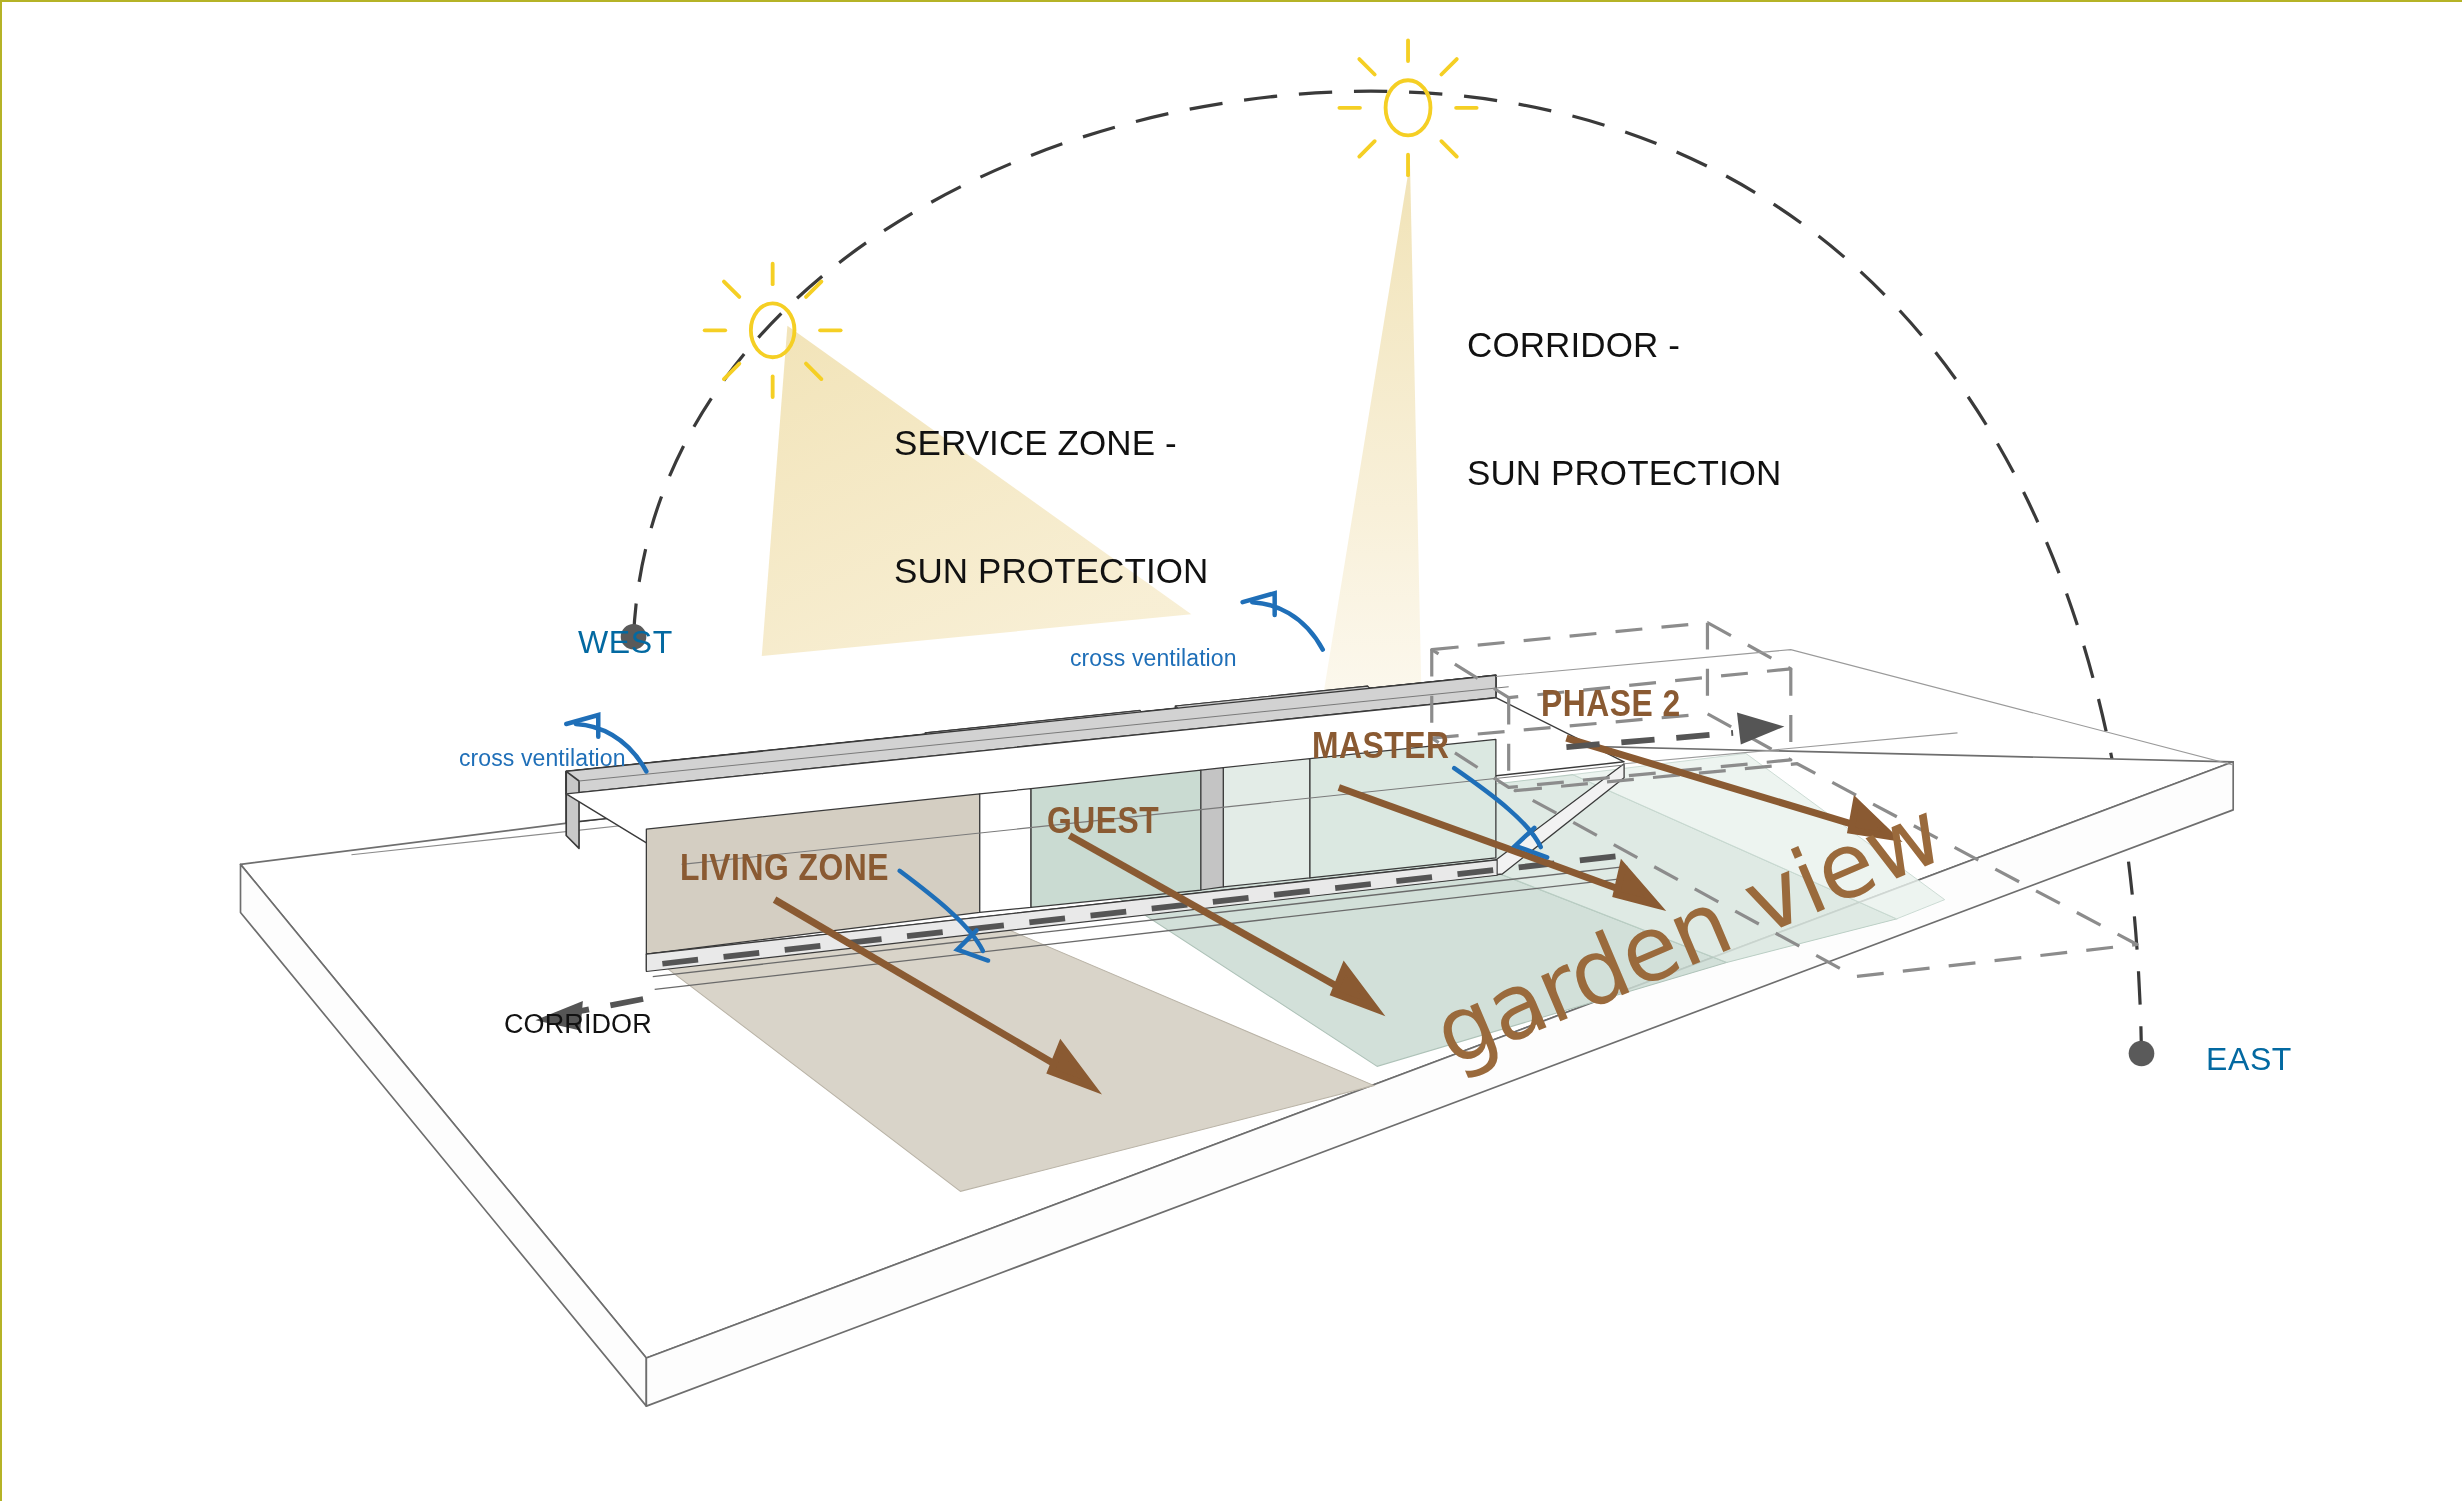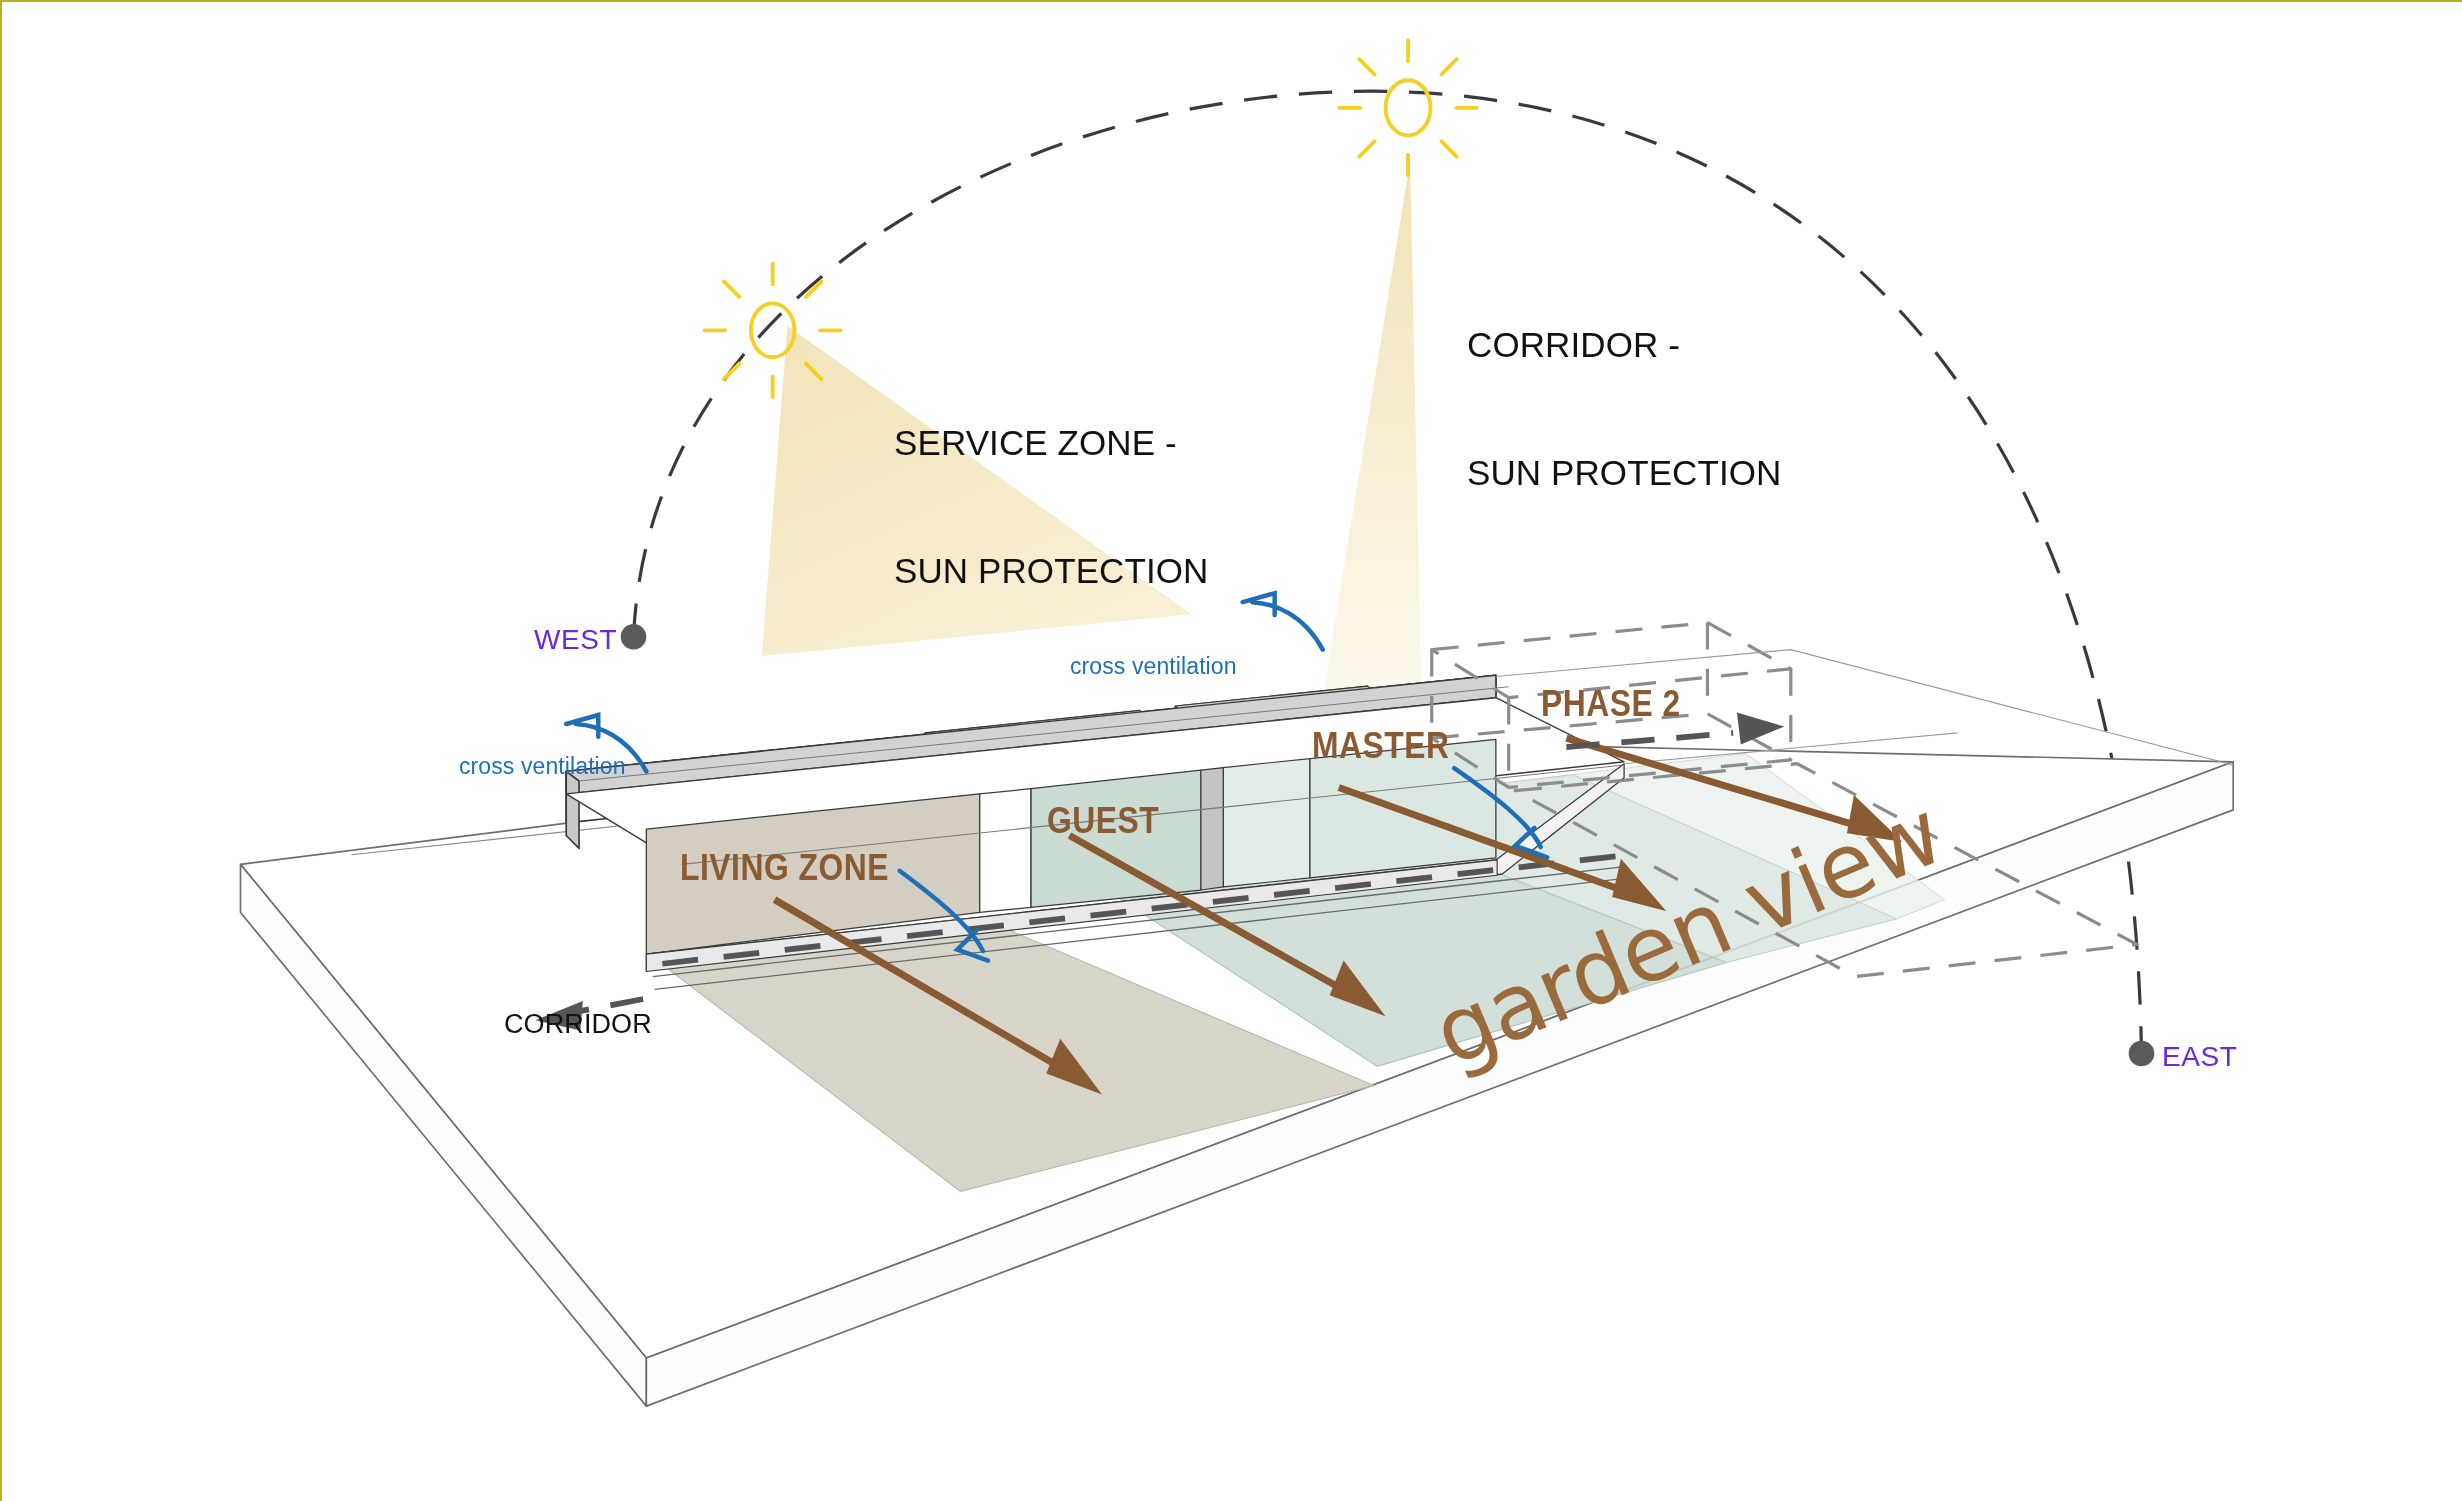--- a/index.html
+++ b/index.html
@@ -3,24 +3,24 @@
 <meta charset="utf-8">
 <style>
   html,body{margin:0;padding:0;background:#ffffff;}
   body{width:2462px;height:1501px;overflow:hidden;
        font-family:"Liberation Sans",sans-serif;}
   #stage{position:relative;width:2462px;height:1501px;background:#fff;
          box-sizing:border-box;
          border-top:2.6px solid #b5b326;border-left:2.6px solid #b5b326;}
   svg#diagram{position:absolute;top:0;left:0;width:2462px;height:1501px;display:block;}
   .lbl{position:absolute;white-space:pre;pointer-events:none;}
-  .lbl-dir{font-size:28px;fill:#4a4a4a;color:#6d28d9;letter-spacing:0.6px;}
+  .lbl-dir{font-size:32px;fill:#4a4a4a;color:#0369a1;letter-spacing:0.6px;margin-left:44px;}
   .lbl-sun{font-size:35px;color:#111;line-height:1.22;font-weight:400;letter-spacing:0.1px;}
   .lbl-corr{font-size:27px;color:#111;letter-spacing:0.1px;}
-  .lbl-vent{font-size:23px;color:#1f6fb8;letter-spacing:0.1px;margin-top:8px;}
+  .lbl-vent{font-size:23px;color:#1f6fb8;letter-spacing:0.1px;}
   .lbl-zone{font-size:37px;color:#8a5a32;font-weight:700;
             font-family:"Liberation Sans Narrow","Liberation Sans",sans-serif;
             transform:scaleX(0.86);transform-origin:left center;letter-spacing:0.6px;}
   .lbl-garden{font-size:90px;color:#9a6a3c;font-weight:400;
               font-family:"DejaVu Sans",sans-serif;letter-spacing:-1.3px;}
 </style>
 </head>
 <body>
 
 <div id="stage">

